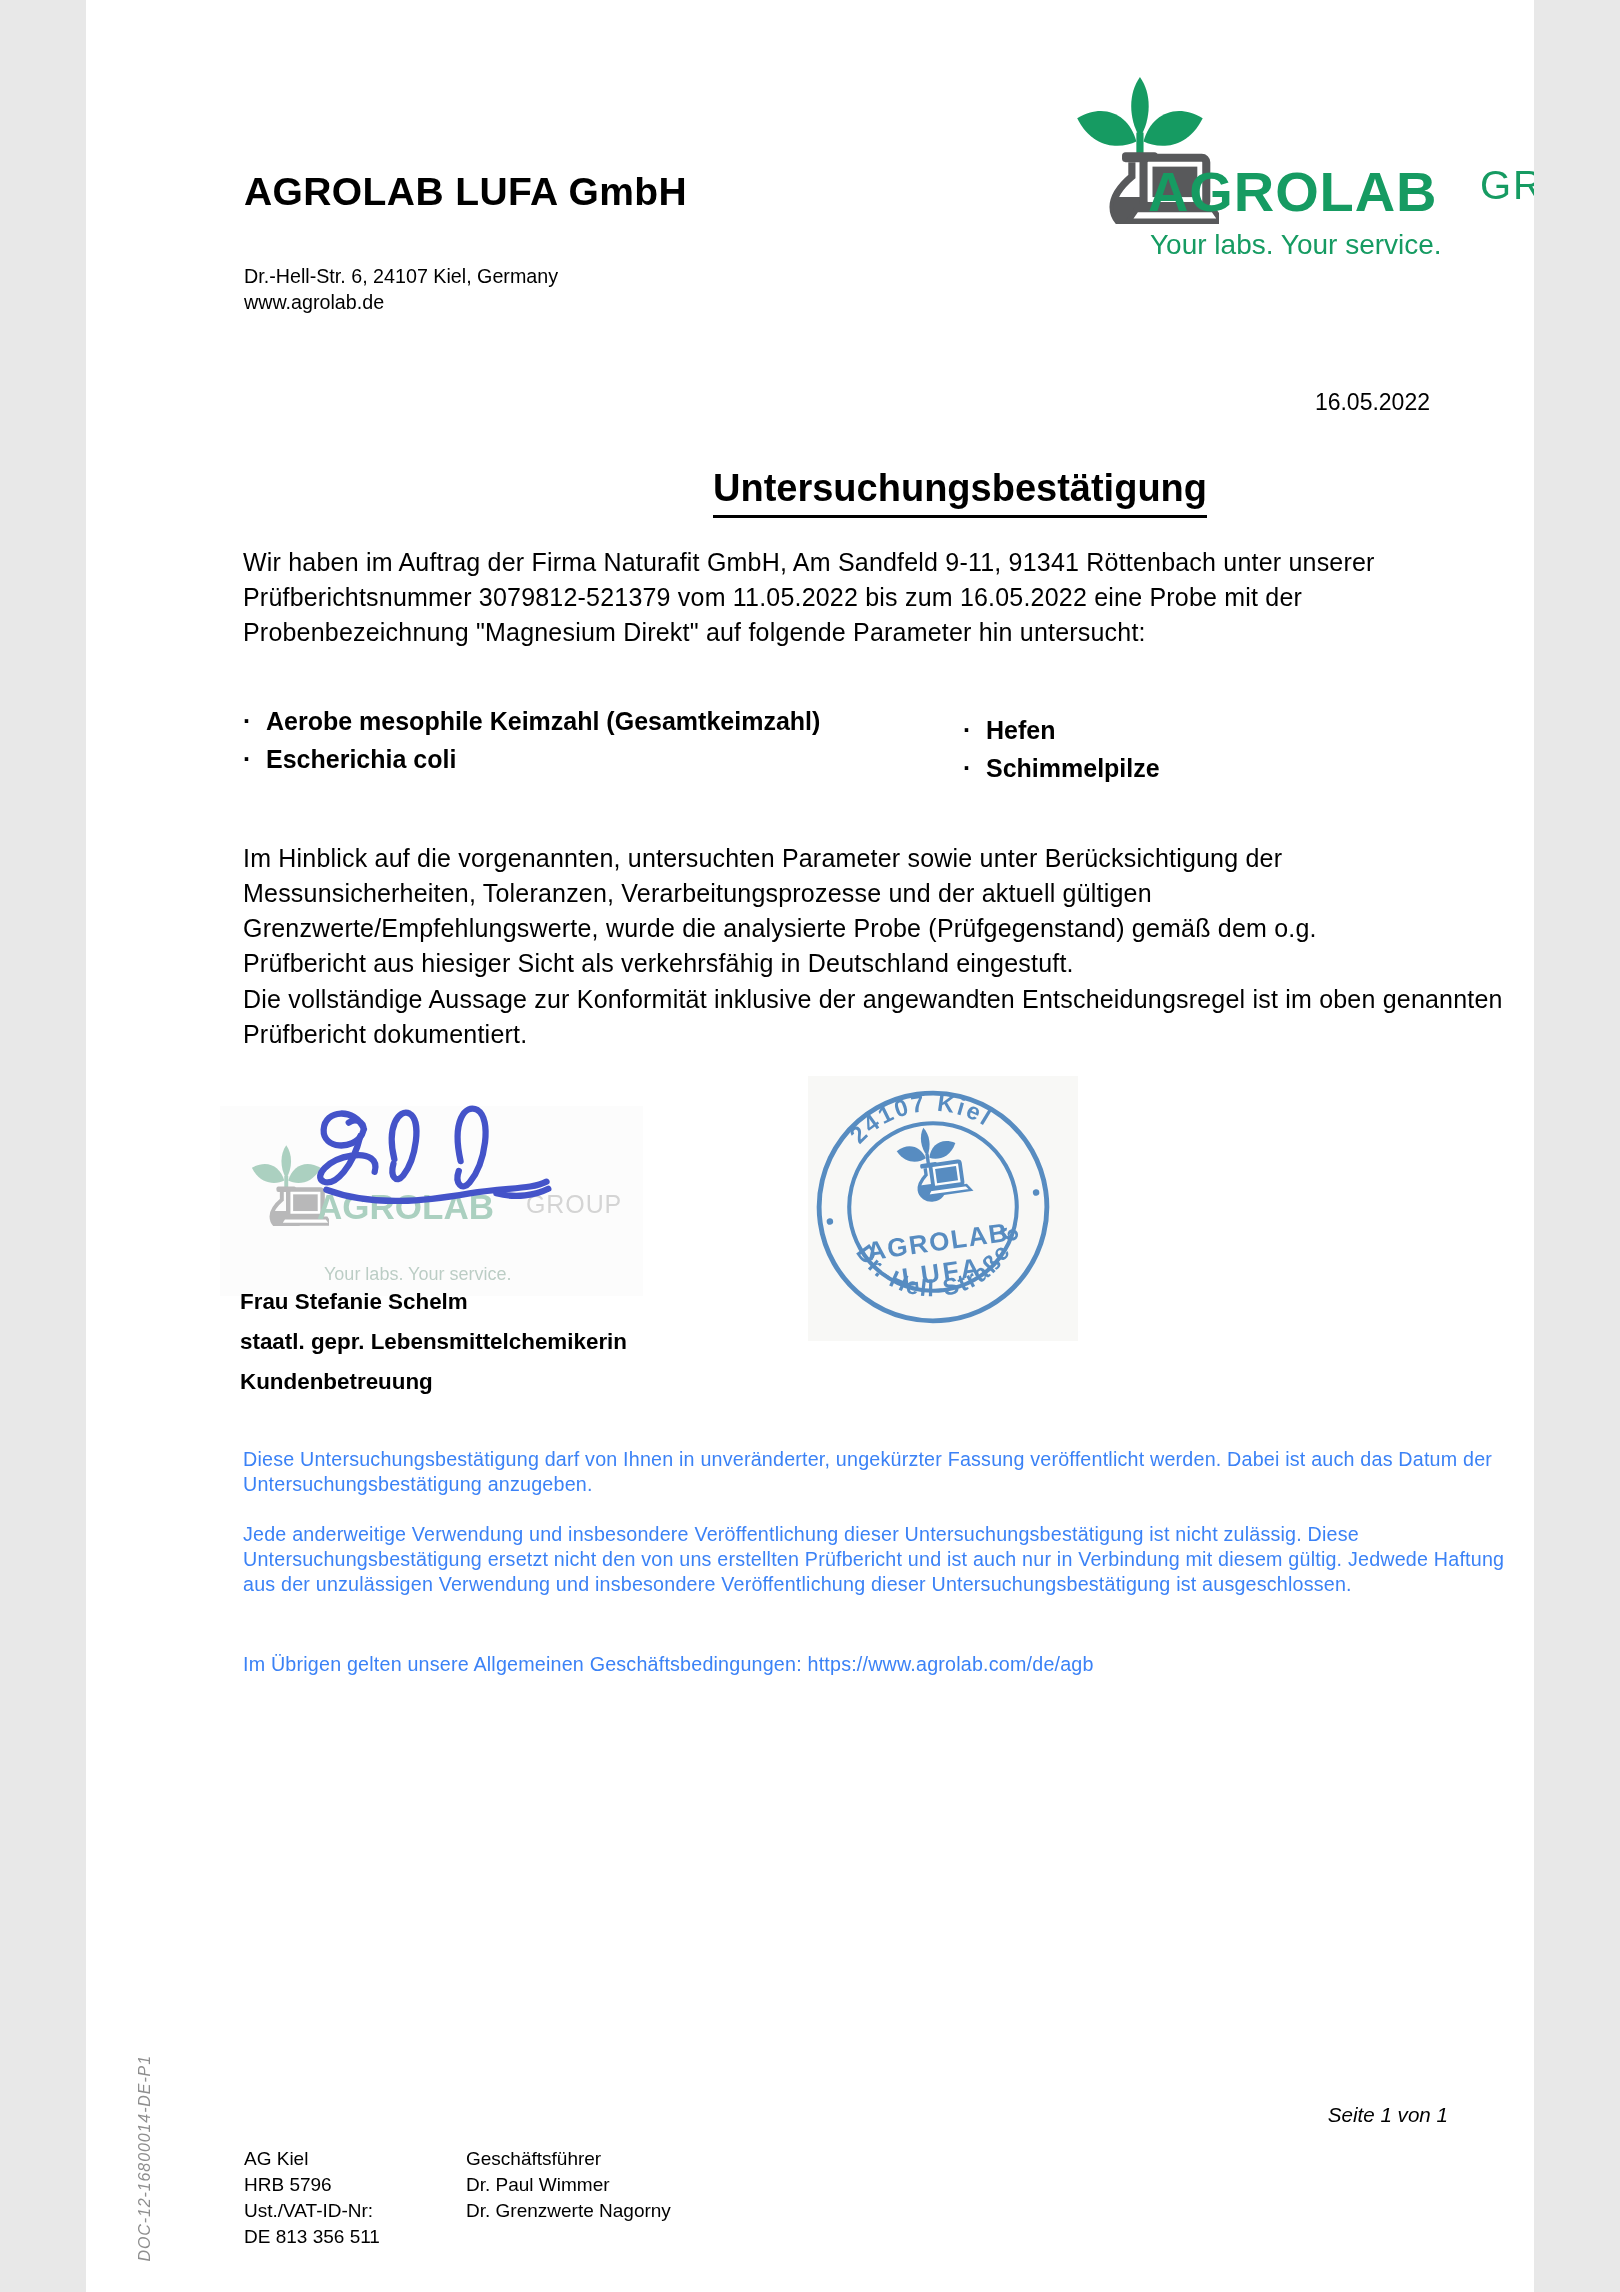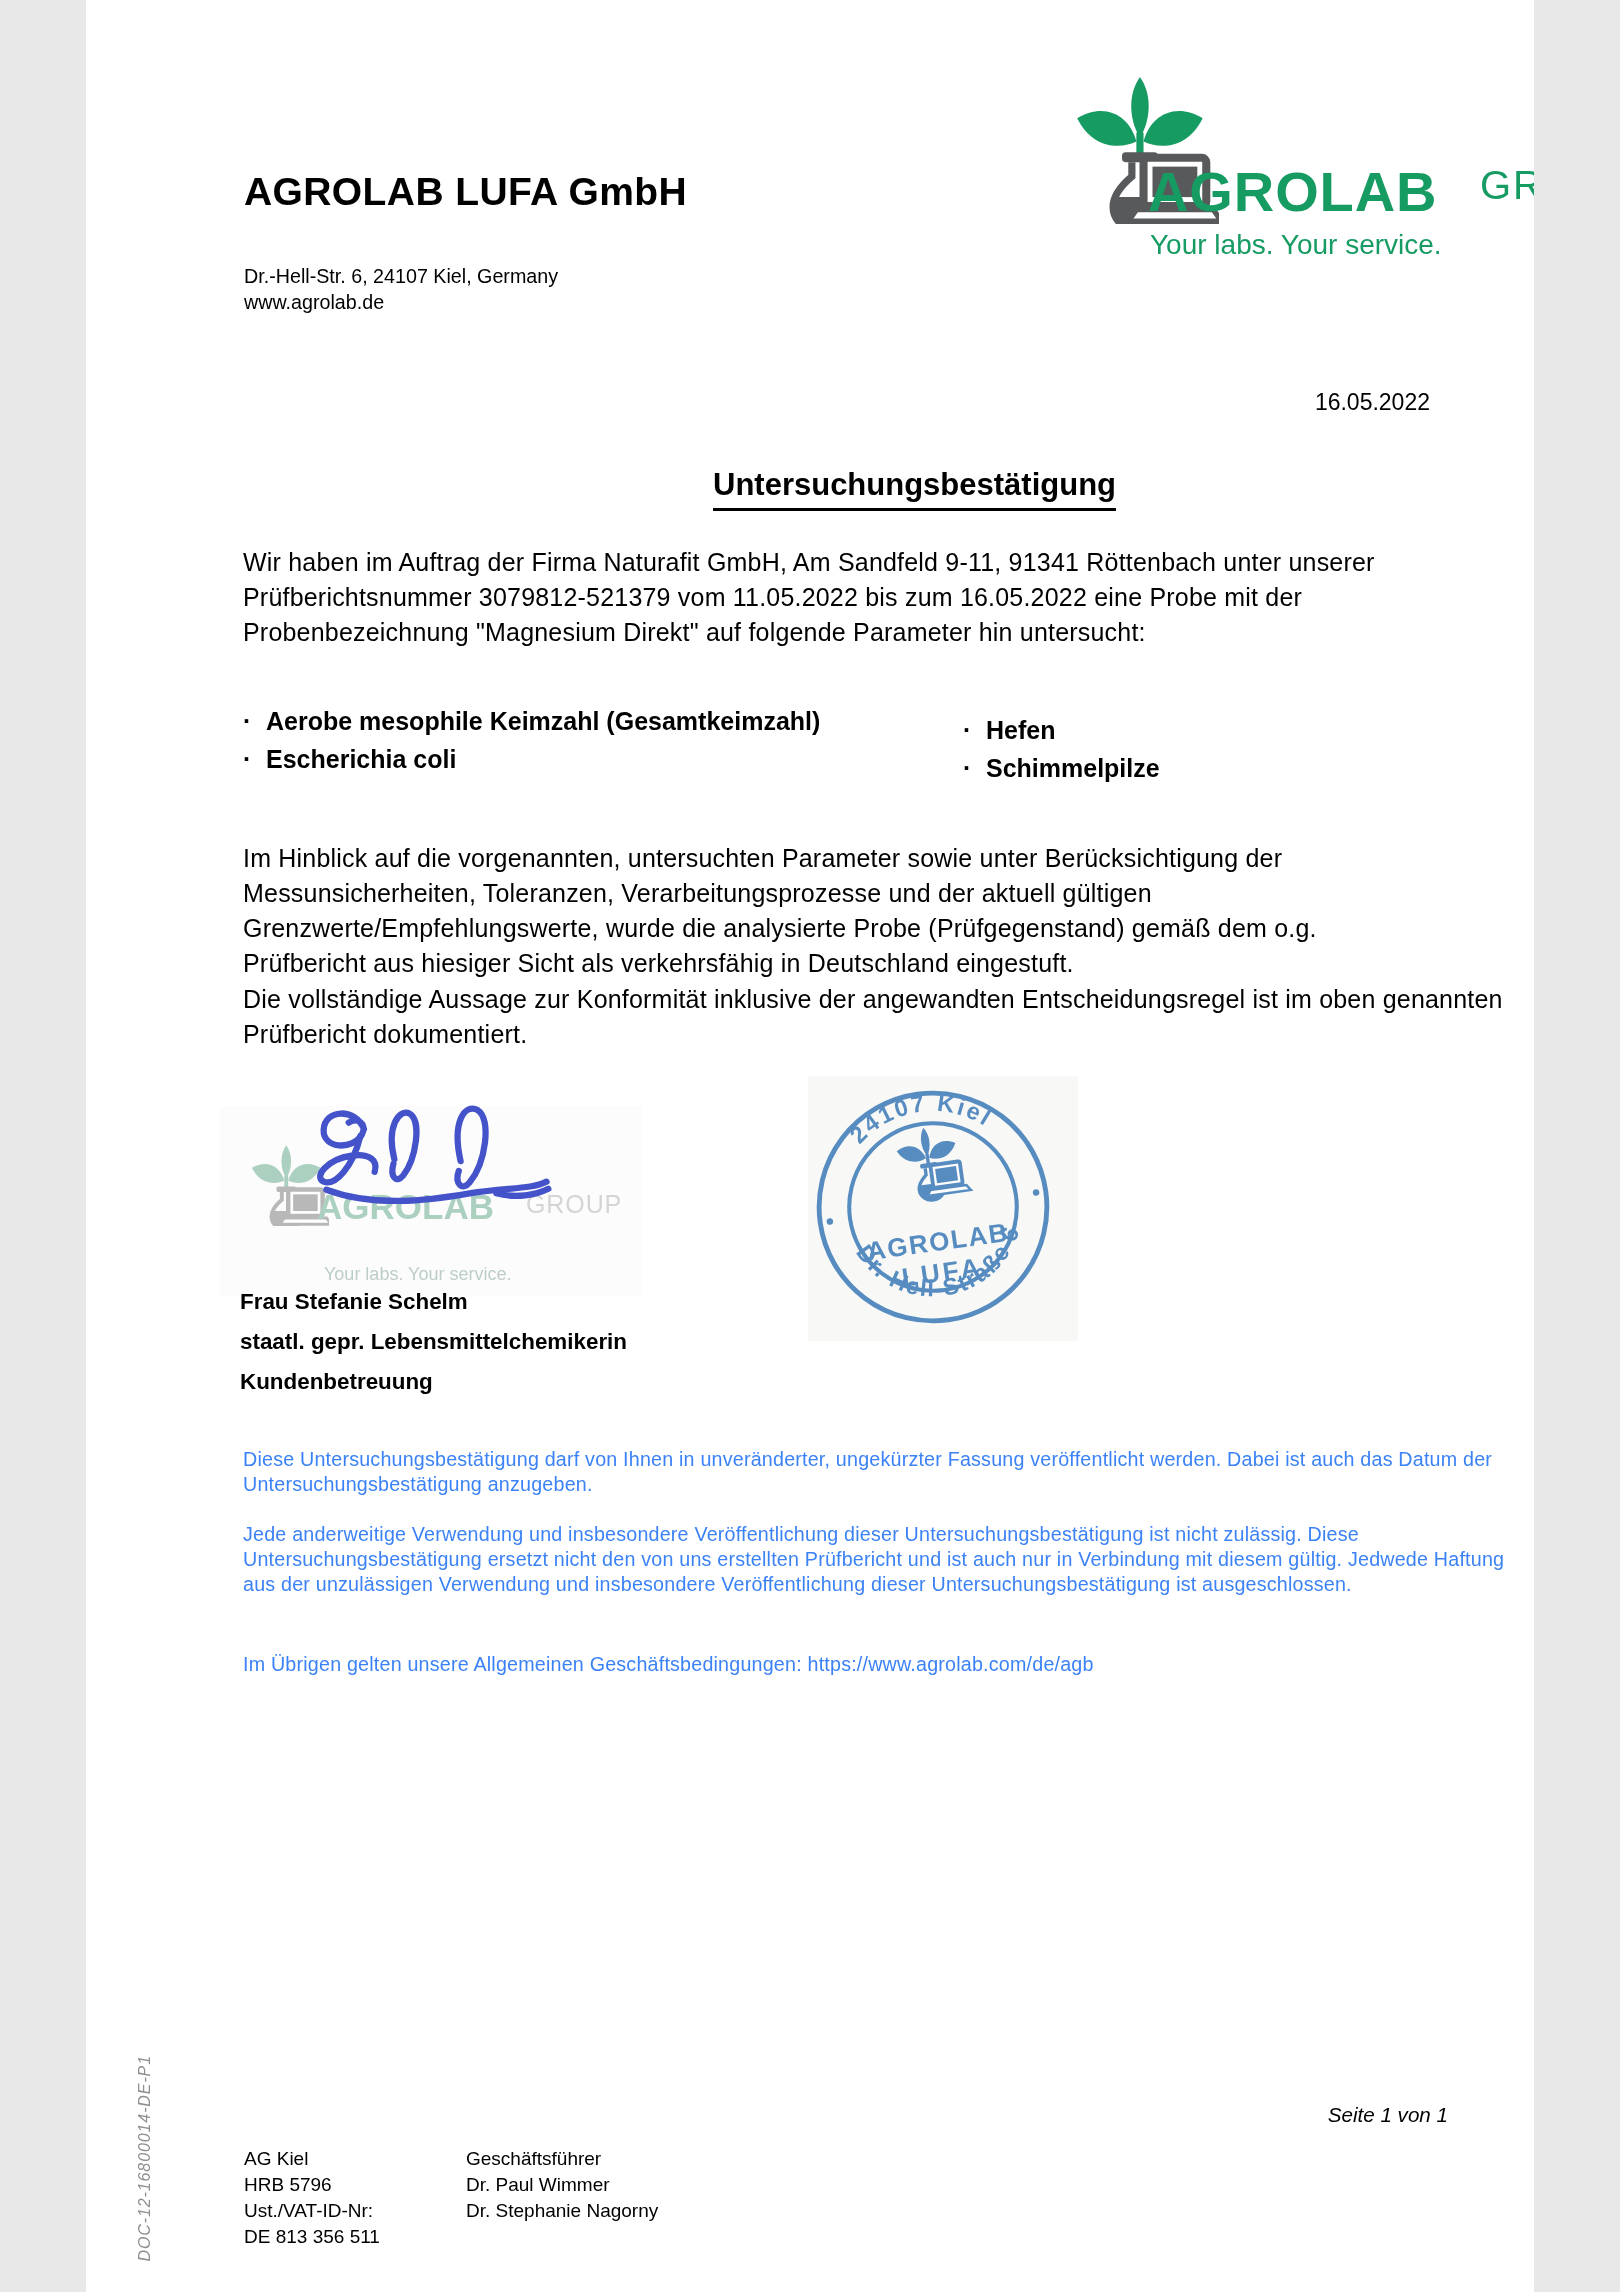--- a/index.html
+++ b/index.html
@@ -16,21 +16,21 @@
   .addr{left:158px;top:263px;font-size:19.7px;line-height:26px;}
 
   
   .logo-icon{left:974px;top:77px;width:159px;height:147px;}
   .logo-brand{left:1062px;top:159px;font-size:56px;font-weight:900;color:#169b62;letter-spacing:0.9px;}
   .logo-suffix{left:1394px;top:163px;font-size:40px;font-weight:400;color:#169b62;letter-spacing:1.8px;}
   .logo-tagline{left:1064px;top:229px;font-size:28px;color:#169b62;}
 
   
   .date{top:389px;right:104px;font-size:23px;}
-  .title{left:627px;top:467px;font-size:31px;font-weight:bold;border-bottom:3.6px solid #000;padding-bottom:5.4px;}
+  .title{left:627px;top:467px;font-size:38px;font-weight:bold;border-bottom:3.6px solid #000;padding-bottom:5.4px;}
   .body-text{font-size:25px;line-height:35px;letter-spacing:0.2px;}
   .intro{left:157px;top:545px;}
   .params{left:157px;top:702px;font-weight:bold;font-size:25px;line-height:38px;}
   .param-row{white-space:nowrap;}
   .param-col2{position:absolute;left:720px;top:0;margin-top:9px;}
   .param-col2 .param-row{position:relative;}
   .bullet{display:inline-block;width:23px;font-weight:bold;}
   .assessment{left:157px;top:841px;font-weight:normal;}
   .conformity{left:157px;top:982px;}
 
@@ -210,17 +210,17 @@
   <div class="abs doc-code nowrap">DOC-12-16800014-DE-P1</div>
   <div class="abs footer-col footer-registry">
     <div class="nowrap">AG Kiel</div>
     <div class="nowrap">HRB 5796</div>
     <div class="nowrap">Ust./VAT-ID-Nr:</div>
     <div class="nowrap">DE 813 356 511</div>
   </div>
   <div class="abs footer-col footer-management">
     <div class="nowrap">Geschäftsführer</div>
     <div class="nowrap">Dr. Paul Wimmer</div>
-    <div class="nowrap">Dr. Stephanie Nagorny</div>
+    <div class="nowrap">Dr. Grenzwerte Nagorny</div>
   </div>
 
 </div>
 
 
 </body></html>

